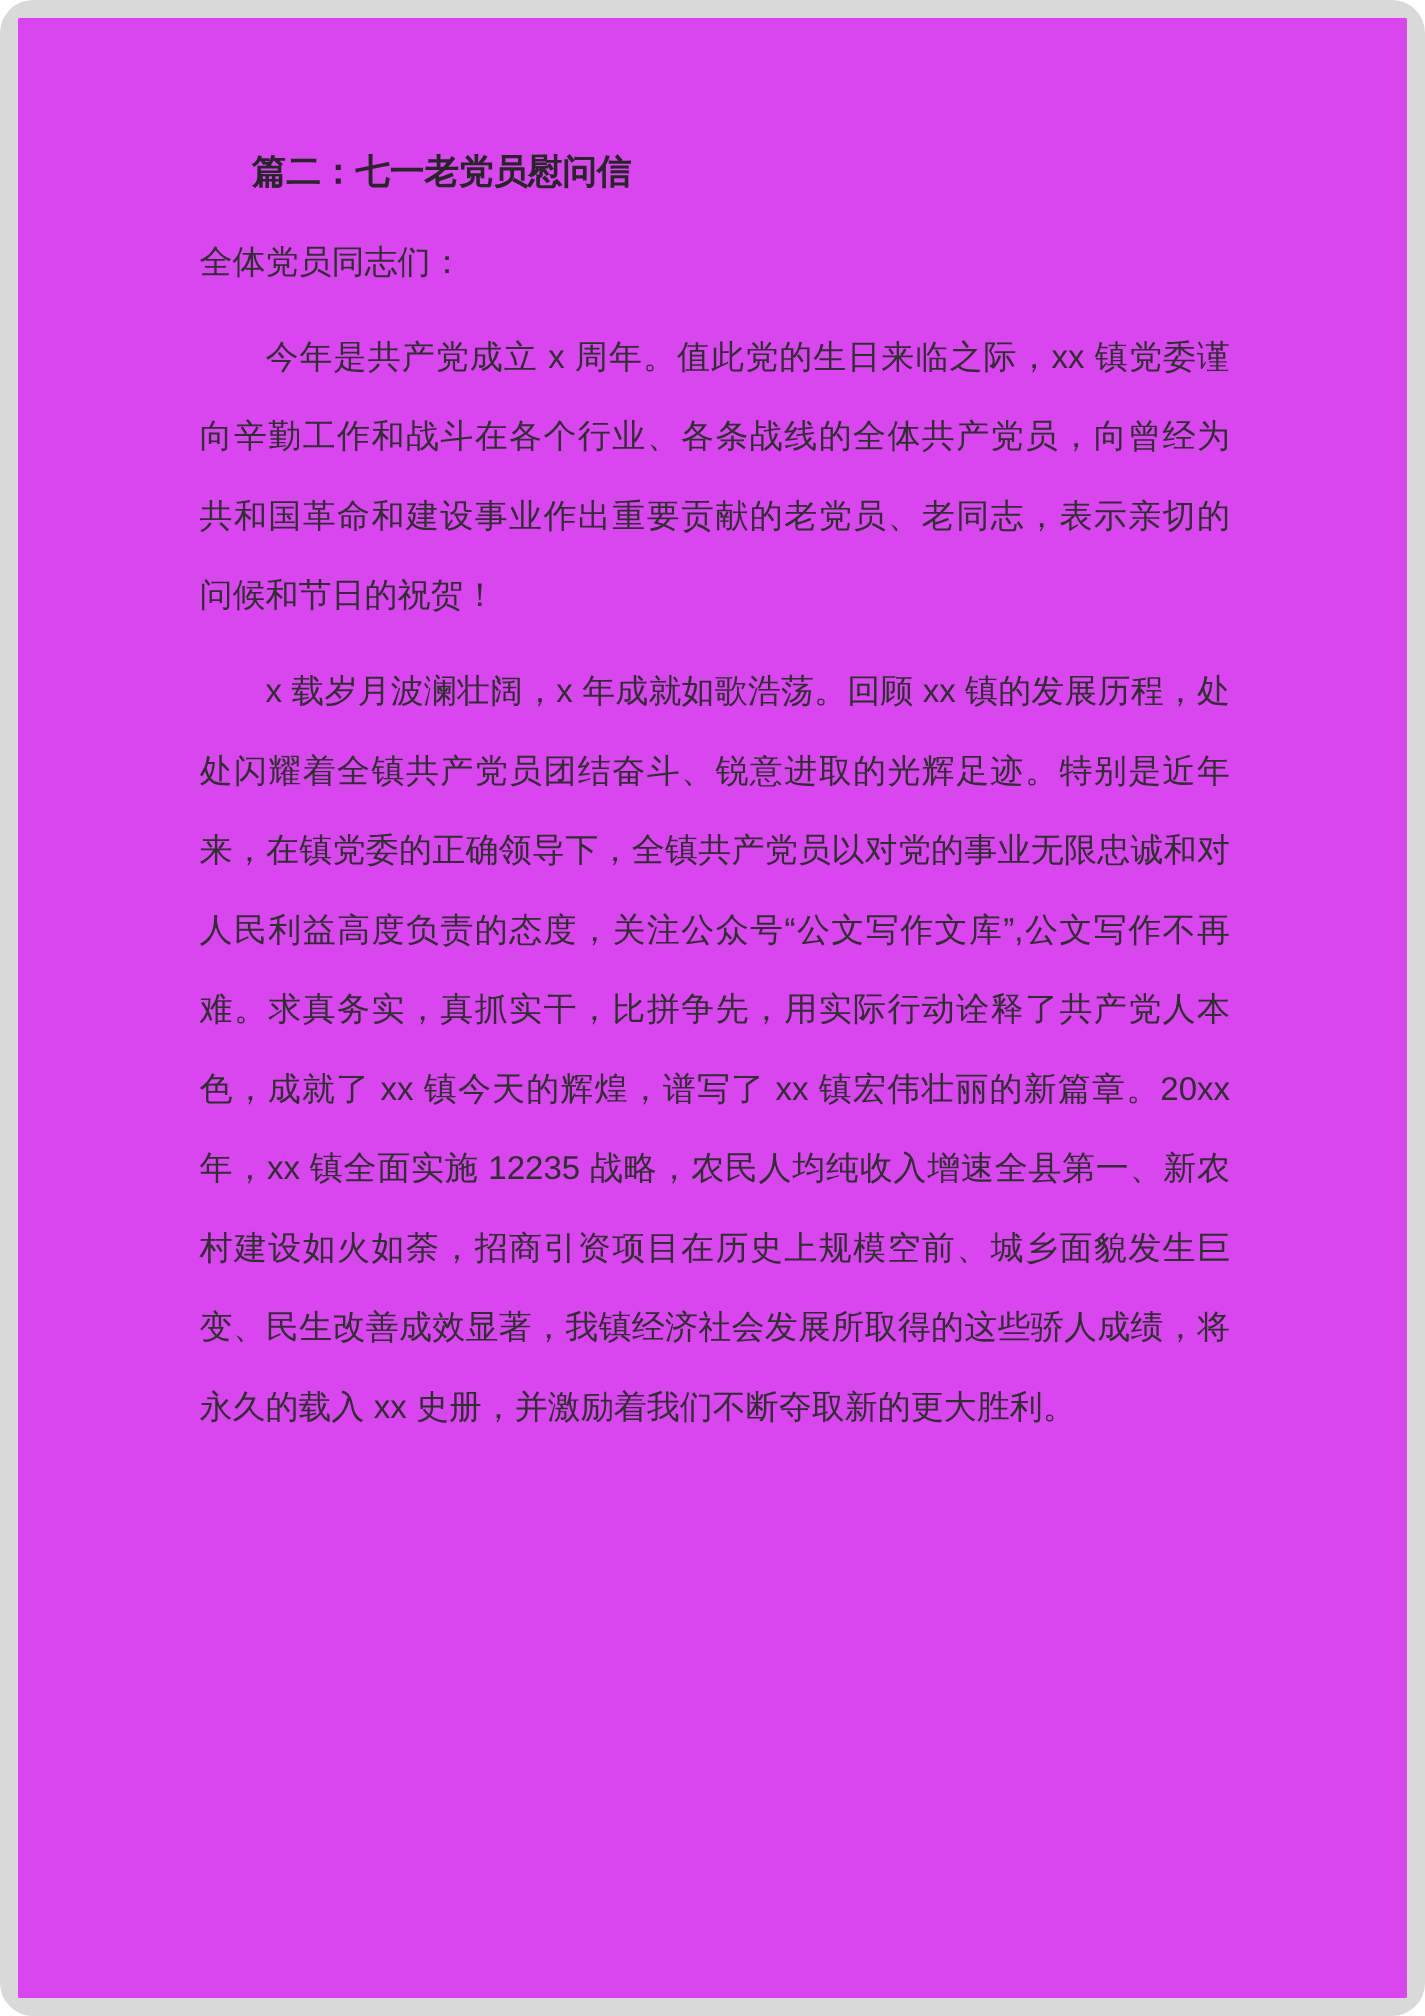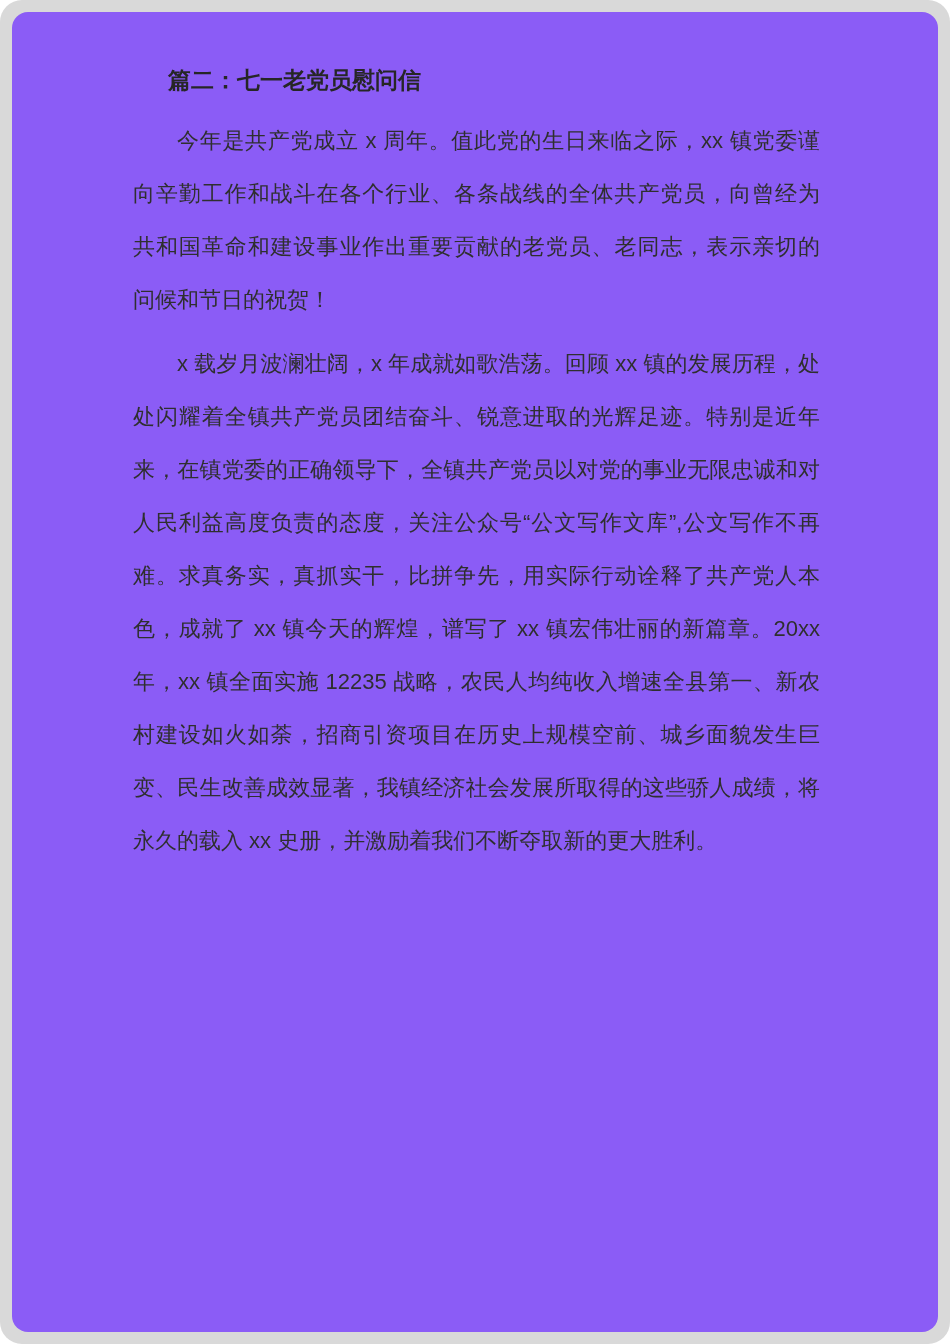--- a/index.html
+++ b/index.html
@@ -22,24 +22,24 @@
     left: 0; top: 0;
     width: 950px; height: 1344px;
     background: #d9d9d9;
     border-radius: 22px;
     box-sizing: border-box;
   }
   
   .doc-paper {
     position: absolute;
     left: 12px; top: 12px; right: 12px; bottom: 12px;
-    background: #8b5cf6;
-    border-radius: 16px;
+    background: #d946ef;
+    border-radius: 1px;
     box-sizing: border-box;
-    padding: 42px 118px 40px 121px;
+    padding: 76px 118px 40px 121px;
     overflow: hidden;
   }
   .doc-heading {
     font-size: 23px;
     font-weight: 700;
     color: #262626;
     line-height: 53px;
     margin: 0 0 7px 35px;
   }
   .doc-salutation {
@@ -58,17 +58,18 @@
     text-justify: inter-ideograph;
   }
 </style>
 </head>
 <body>
 
 <div class="viewport">
   <div class="doc-frame">
     <div class="doc-paper">
       <h1 class="doc-heading">篇二：七一老党员慰问信</h1>
+      <p class="doc-salutation">全体党员同志们：</p>
       <p class="doc-paragraph">今年是共产党成立 x 周年。值此党的生日来临之际，xx 镇党委谨向辛勤工作和战斗在各个行业、各条战线的全体共产党员，向曾经为 共和国革命和建设事业作出重要贡献的老党员、老同志，表示亲切的 问候和节日的祝贺！</p>
       <p class="doc-paragraph">x 载岁月波澜壮阔，x 年成就如歌浩荡。回顾 xx 镇的发展历程，处处闪耀着全镇共产党员团结奋斗、锐意进取的光辉足迹。特别是近年来，在镇党委的正确领导下，全镇共产党员以对党的事业无限忠诚和对人民利益高度负责的态度，关注公众号“公文写作文库”,公文写作不再难。求真务实，真抓实干，比拼争先，用实际行动诠释了共产党人本色，成就了 xx 镇今天的辉煌，谱写了 xx 镇宏伟壮丽的新篇章。20xx 年，xx 镇全面实施 12235 战略，农民人均纯收入增速全县第一、新农村建设如火如荼，招商引资项目在历史上规模空前、城乡面貌发生巨变、民生改善成效显著，我镇经济社会发展所取得的这些骄人成绩，将永久的载入 xx 史册，并激励着我们不断夺取新的更大胜利。</p>
     </div>
   </div>
 </div>
 
 </body></html>

